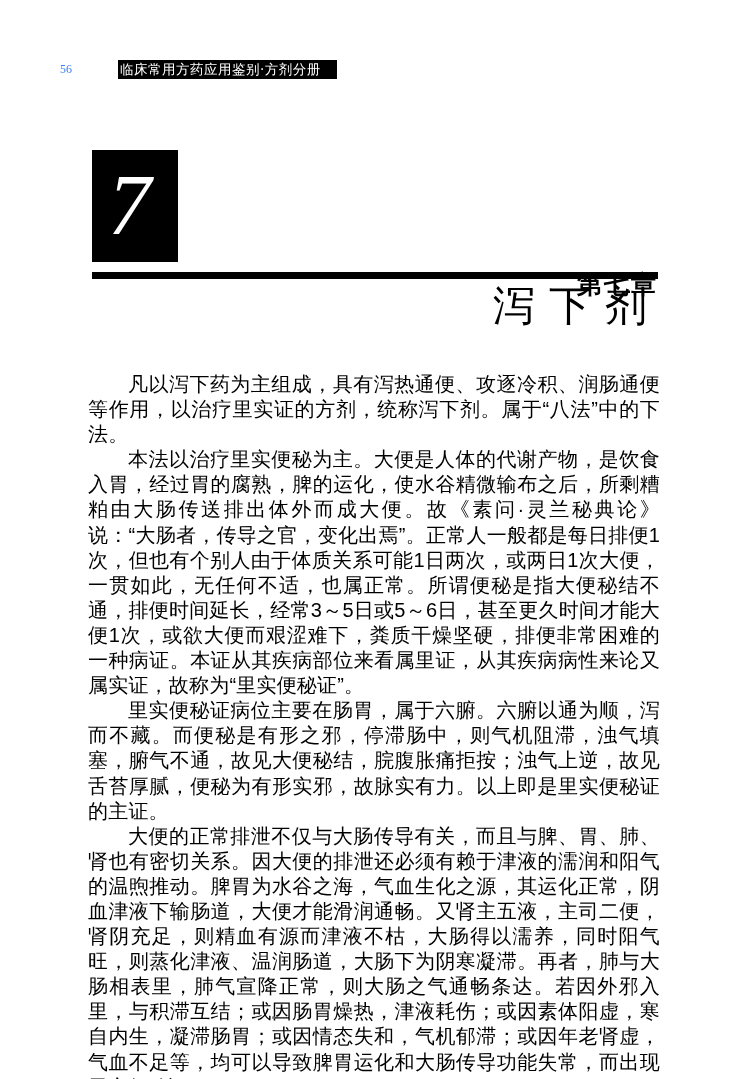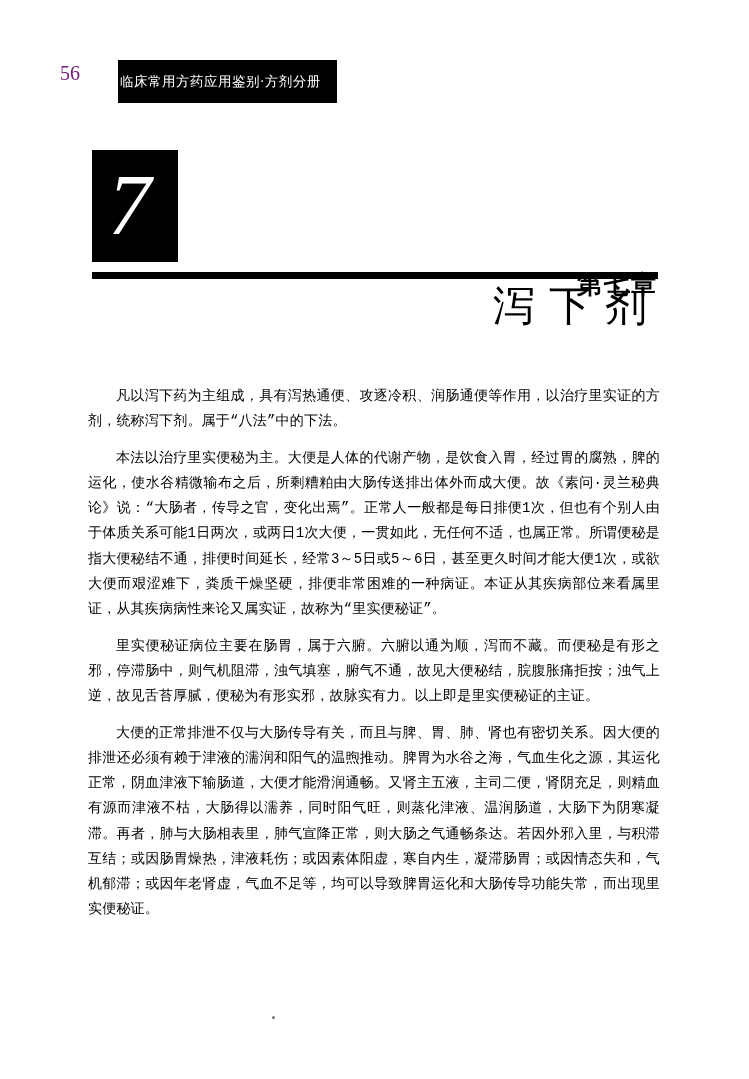--- a/index.html
+++ b/index.html
@@ -28,37 +28,37 @@
     position: absolute;
     left: 0;
     top: 60px;
     width: 749px;
     height: 24px;
   }
   .folio {
     position: absolute;
     left: 60px;
     top: 2px;
-    font-size: 20px;
+    font-size: 12px;
     font-family: "Liberation Serif", serif;
     letter-spacing: 0px;
-    color: #701a75;
+    color: #3b82f6;
   }
   .running-head {
     position: absolute;
     left: 118px;
     top: 0px;
     width: 215px;
     height: 19px;
     background: #000;
     color: #fff;
     font-size: 13.5px;
     line-height: 19px;
     letter-spacing: 0.5px;
-    padding: 12px 2px;
+    padding: 0 2px;
     white-space: nowrap;
     overflow: hidden;
     font-family: "DejaVu Sans", sans-serif;
   }
 
   
   .chapter-block {
     position: absolute;
     left: 0;
     top: 150px;
@@ -115,26 +115,26 @@
   }
 
   
   .body-text {
     position: absolute;
     left: 88px;
     top: 372px;
     width: 572px;
   }
   .body-text p {
-    margin: 12px 0 0 0;
-    font-size: 14px;
+    margin: 0 0 0 0;
+    font-size: 20px;
     line-height: 25.1px;
     text-align: justify;
     text-justify: inter-ideograph;
-    font-family: Liberation Mono, monospace;
+    font-family: Liberation Sans, sans-serif;
     text-indent: 2em;
     letter-spacing: 0.2px;
   }
   .gap-before { margin-top: 0px; }
 
   
   .dot {
     position: absolute;
     width: 3px;
     height: 3px;

